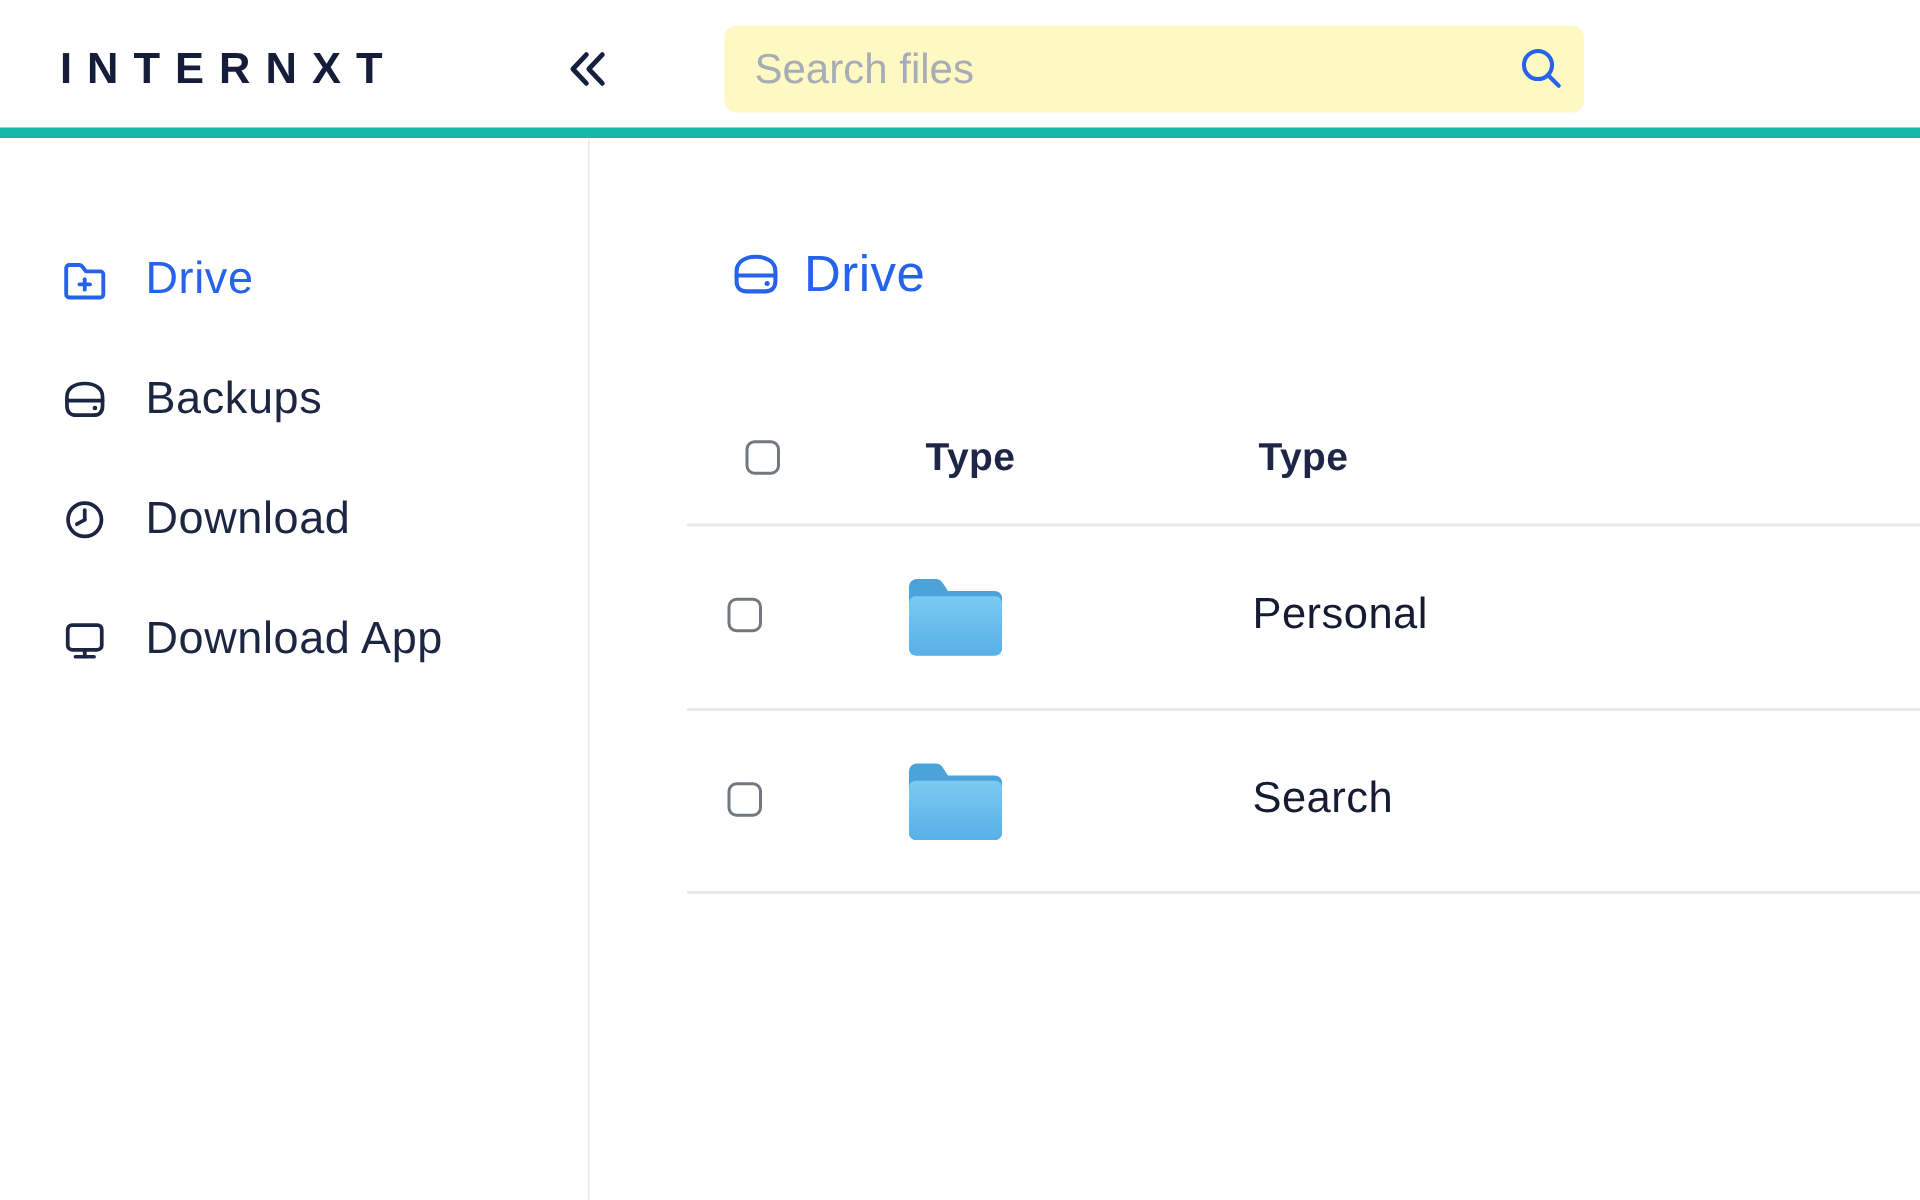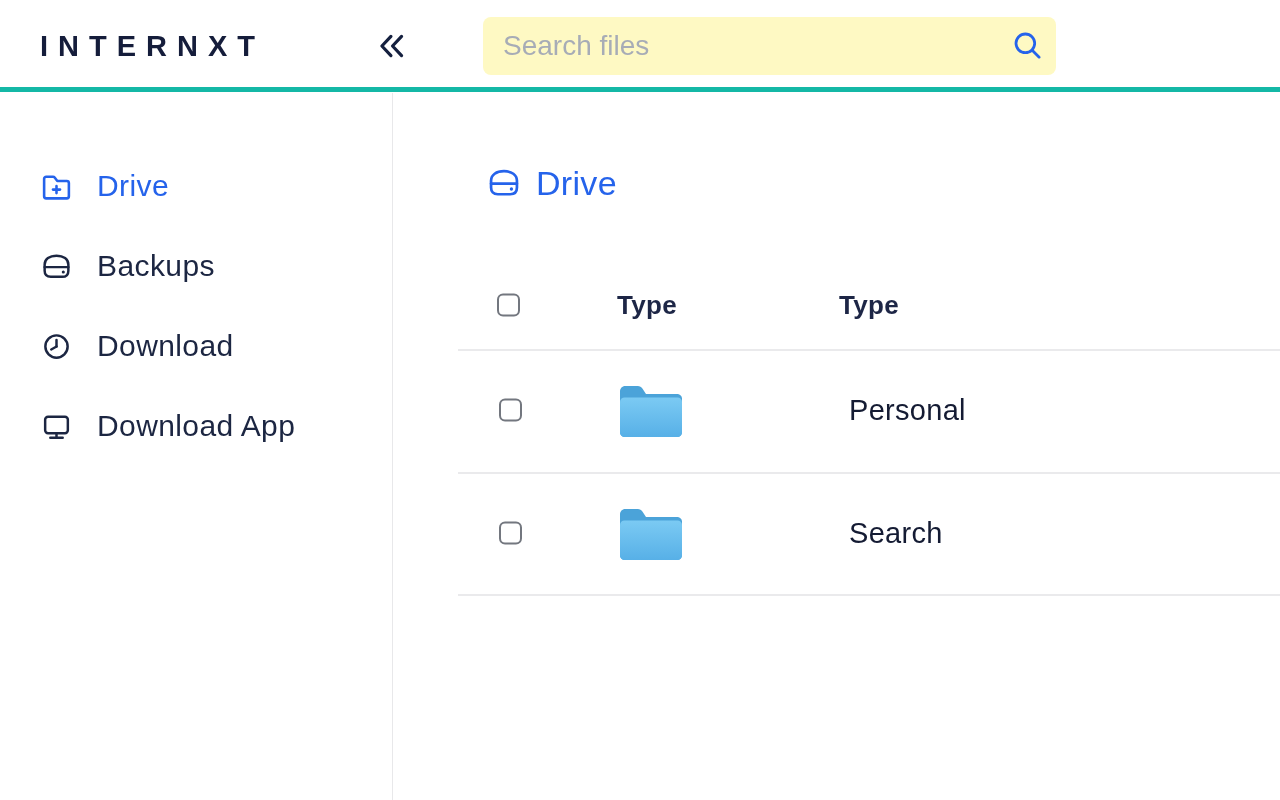--- a/index.html
+++ b/index.html
@@ -7,21 +7,21 @@
   body {
     font-family: "Liberation Sans", sans-serif;
     background: #ffffff;
     color: #141d3d;
     position: relative;
   }
 
   
   .topbar {
     position: absolute; left: 0; top: 0; width: 1280px; height: 92px;
-    background: #fff; border-bottom: 5px solid #14b8a6;
+    background: #fff; border-bottom: 7px solid #14b8a6;
   }
   .logo {
     position: absolute; left: 40px; top: 0; height: 92px;
     display: flex; align-items: center;
     font-size: 29px; font-weight: 700; letter-spacing: 10px;
     color: #151d3b;
   }
   .collapse-btn {
     position: absolute; left: 370px; top: 24px; width: 44px; height: 44px;
     display: flex; align-items: center; justify-content: center;
@@ -77,21 +77,21 @@
     font-size: 26px; font-weight: 600; color: #1d2646; letter-spacing: 0.3px;
   }
   .col-type { left: 211px; }
   .col-name { left: 433px; }
 
   .divider { position: absolute; left: 64px; right: 0; height: 2px; background: #eaeaec; }
   .divider.d1 { top: 256px; }
   .divider.d2 { top: 379px; }
   .divider.d3 { top: 501px; }
 
-  .file-row { position: absolute; left: 14px; right: 0; height: 117px; cursor: pointer; }
+  .file-row { position: absolute; left: 0; right: 0; height: 117px; cursor: pointer; }
   .file-row.r1 { top: 258px; }
   .file-row.r2 { top: 381px; }
   .file-row .row-name {
     position: absolute; left: 441px; top: 50%; transform: translateY(-50%);
     font-size: 29px; font-weight: 500; color: #141b33; letter-spacing: 0.3px;
   }
   .folder-glyph {
     position: absolute; left: 210px; top: 50%; transform: translateY(-50%);
     width: 66px; height: 58px; display: block;
   }

